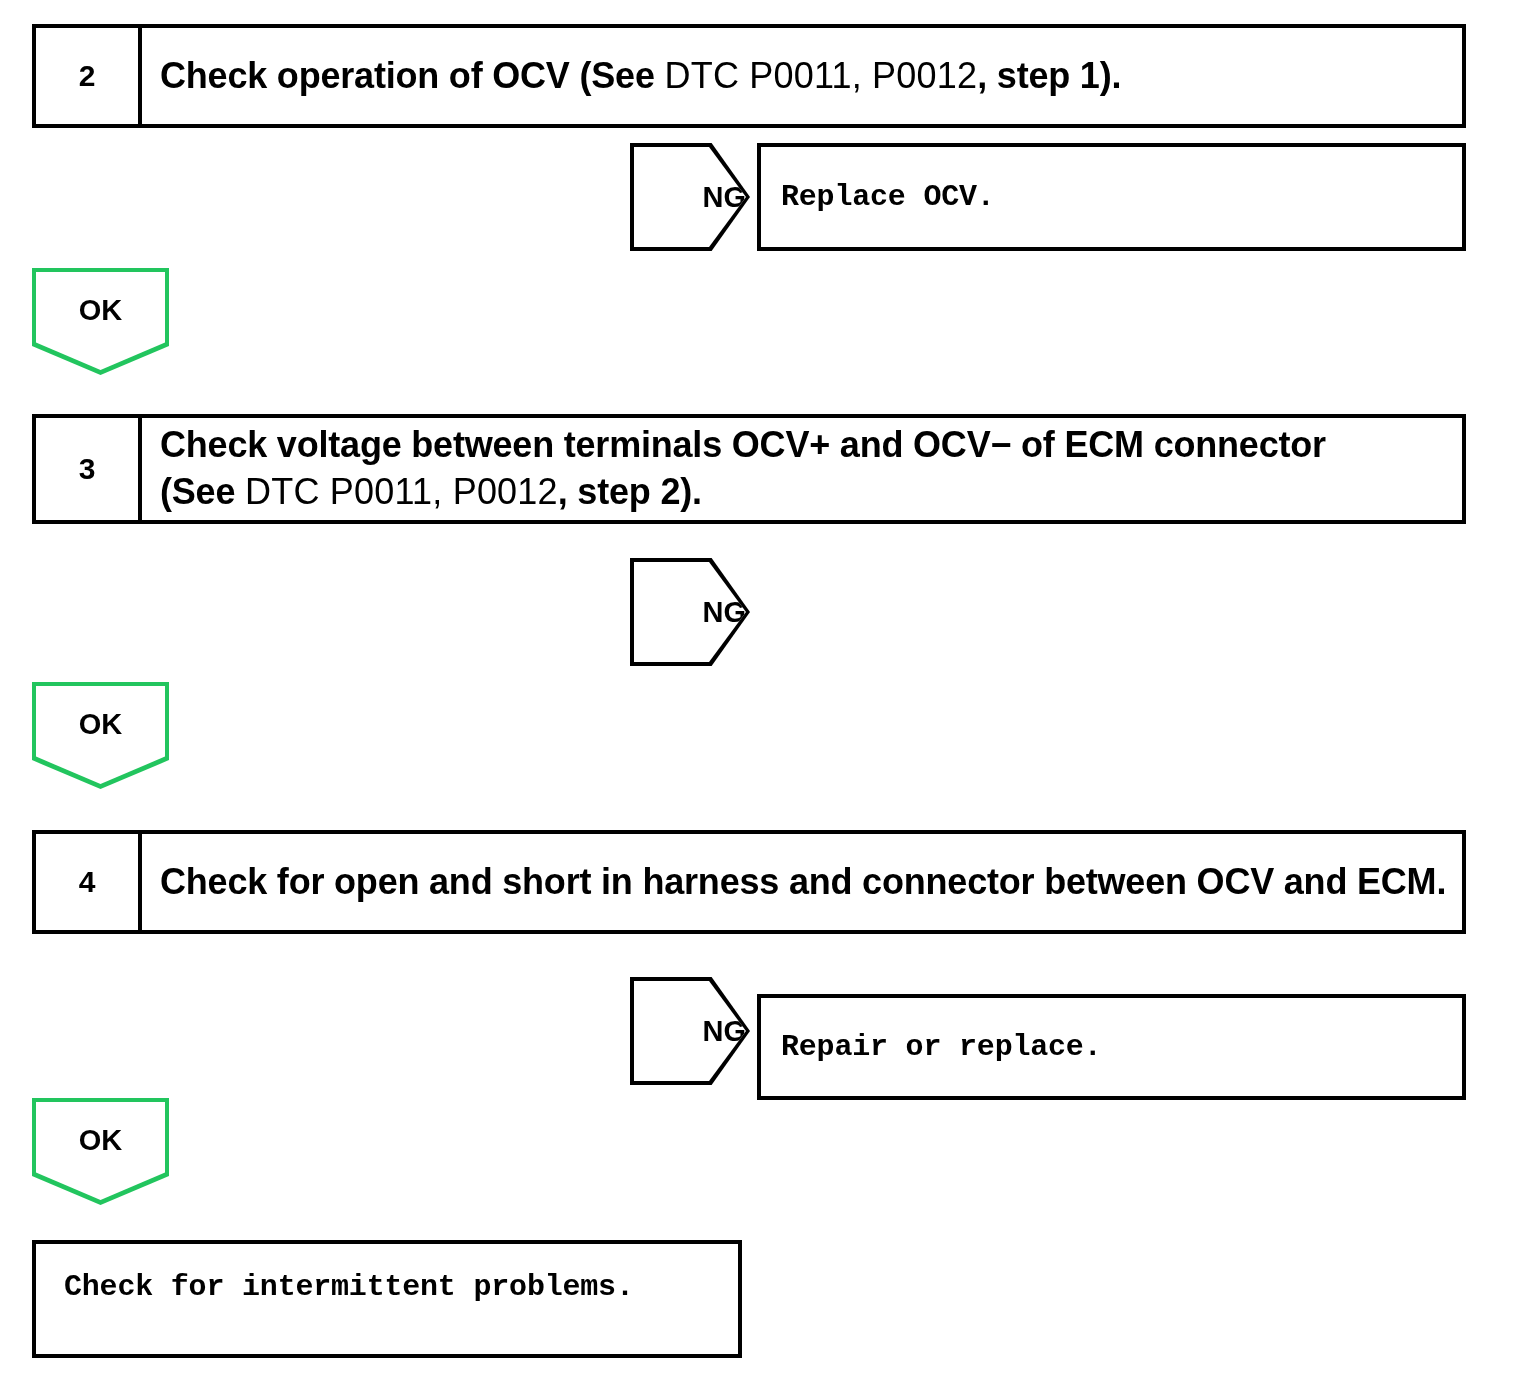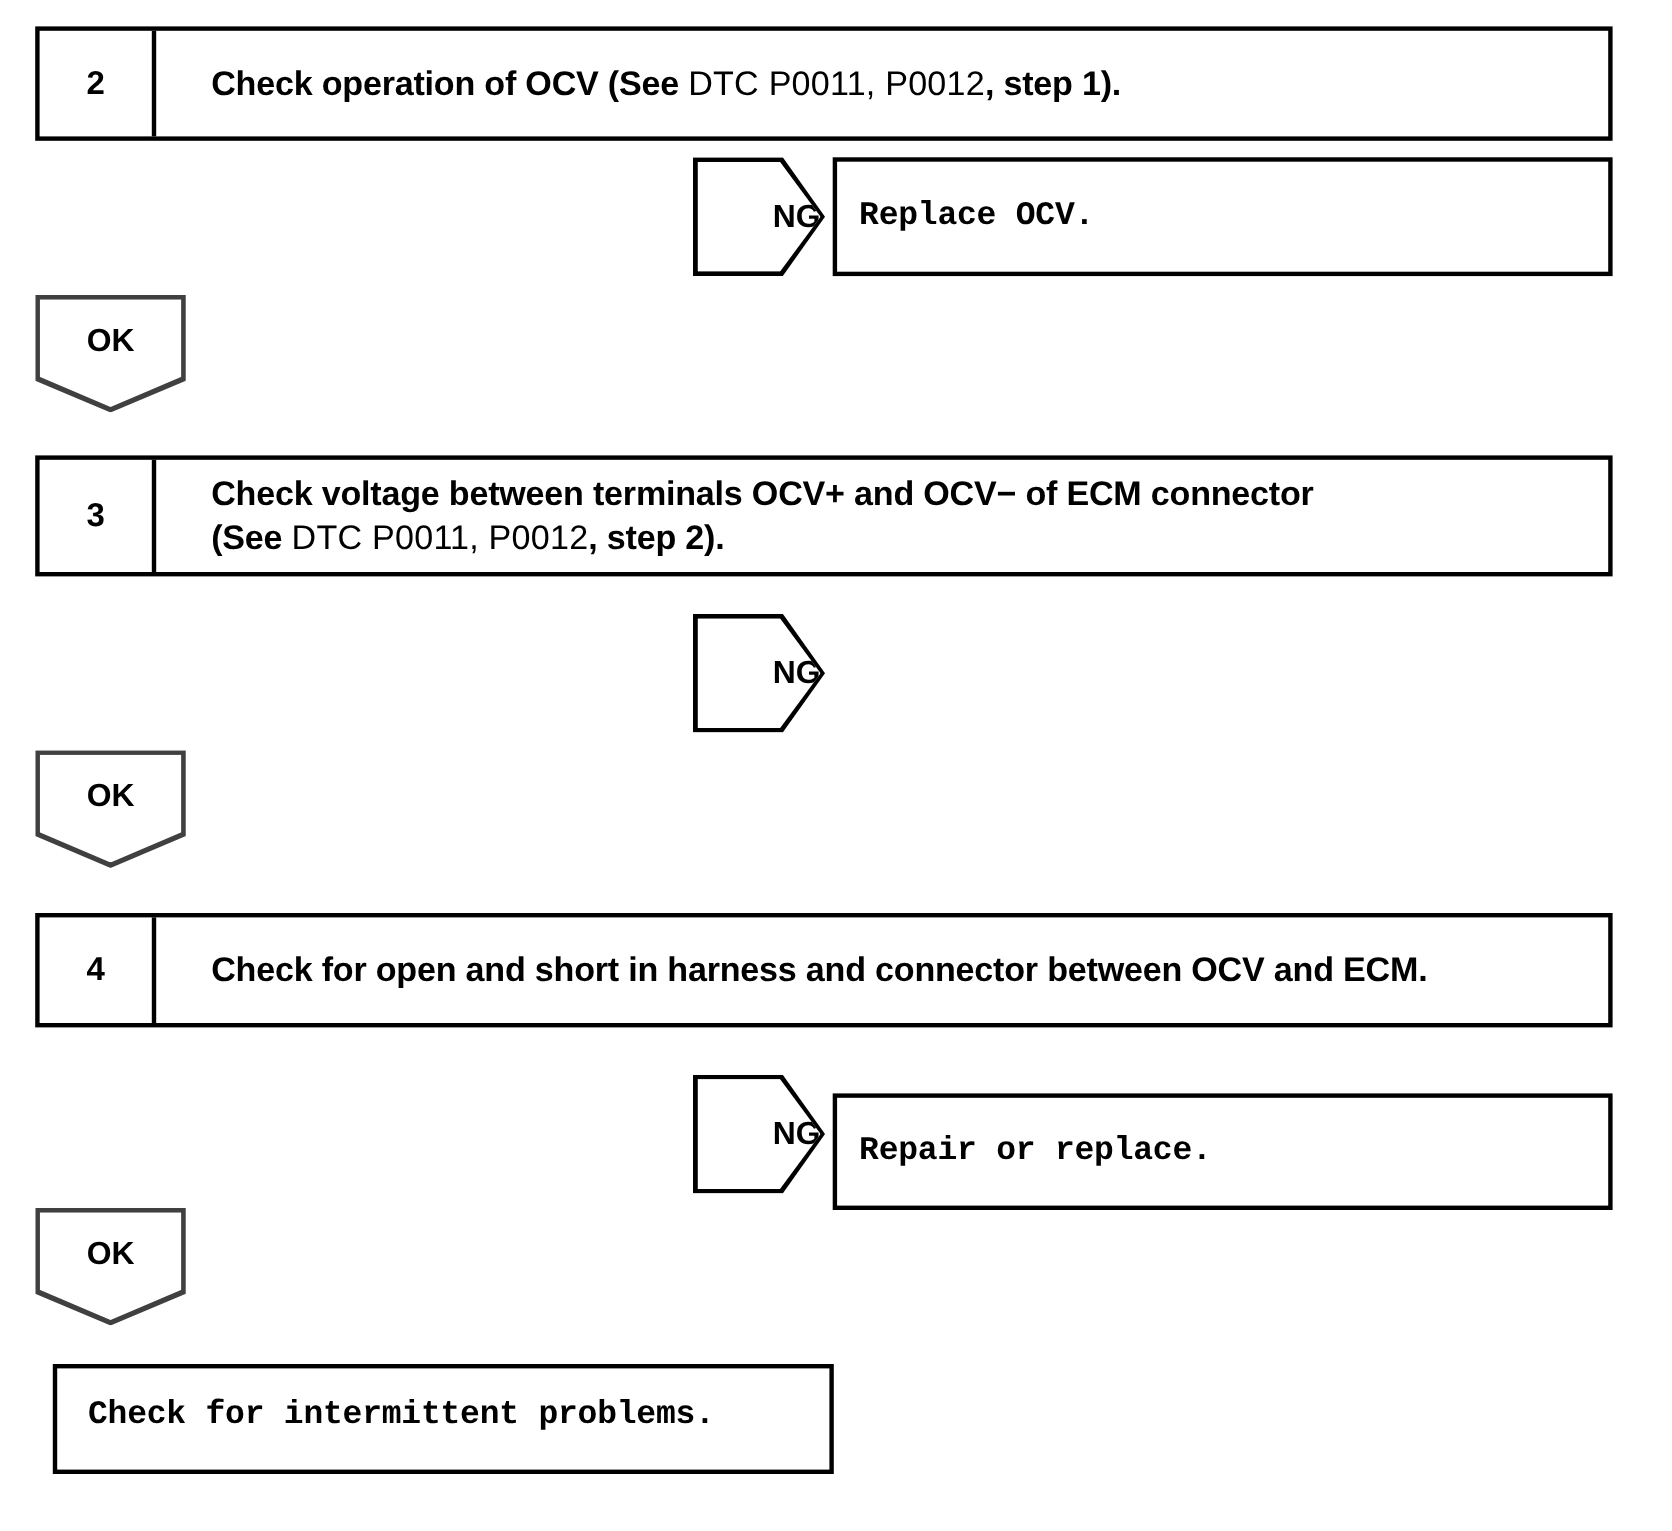--- a/index.html
+++ b/index.html
@@ -41,25 +41,24 @@
     letter-spacing: 0px;
   }
   .step-body {
     flex: 1 1 auto;
     display: flex;
     align-items: center;
     padding-left: 18px;
     padding-right: 10px;
   }
   .step-text {
-    font-size: 31px;
+    font-size: 36px;
     font-weight: bold;
     line-height: 1.30;
     letter-spacing: -0.2px;
-    margin-left: 32px;
   }
   .lite {
     font-weight: normal;
     letter-spacing: 0.2px;
   }
 
   
   .ng-tag {
     position: absolute;
     box-sizing: border-box;
@@ -89,21 +88,21 @@
     font-weight: bold;
     letter-spacing: 0px;
   }
 
   
   .ok-tag {
     position: absolute;
     box-sizing: border-box;
     width: 137px;
     height: 107px;
-    background: #404040;
+    background: #22c55e;
     -webkit-clip-path: polygon(0% 0%, 100% 0%, 100% 73%, 50% 100%, 0% 73%);
     clip-path: polygon(0% 0%, 100% 0%, 100% 73%, 50% 100%, 0% 73%);
   }
   .ok-tag .inner {
     position: absolute;
     left: 4px;
     top: 4px;
     right: 4px;
     bottom: 5px;
     background: #ffffff;
@@ -221,17 +220,17 @@
   <div class="result-box" style="left:757px; top:953px; width:709px; height:106px;margin-top:41px;">
     <span class="result-text">Repair or replace.</span>
   </div>
 
   <div class="ok-tag" style="left:32px; top:1098px;">
     <div class="inner">
       <span class="lbl">OK</span>
     </div>
   </div>
 
-  <div class="end-box" style="left:48px; top:1240px; width:710px; height:100px;">
+  <div class="end-box" style="left:32px; top:1240px; width:710px; height:118px;">
     <span class="result-text">Check for intermittent problems.</span>
   </div>
 
 </div>
 
 </body></html>

